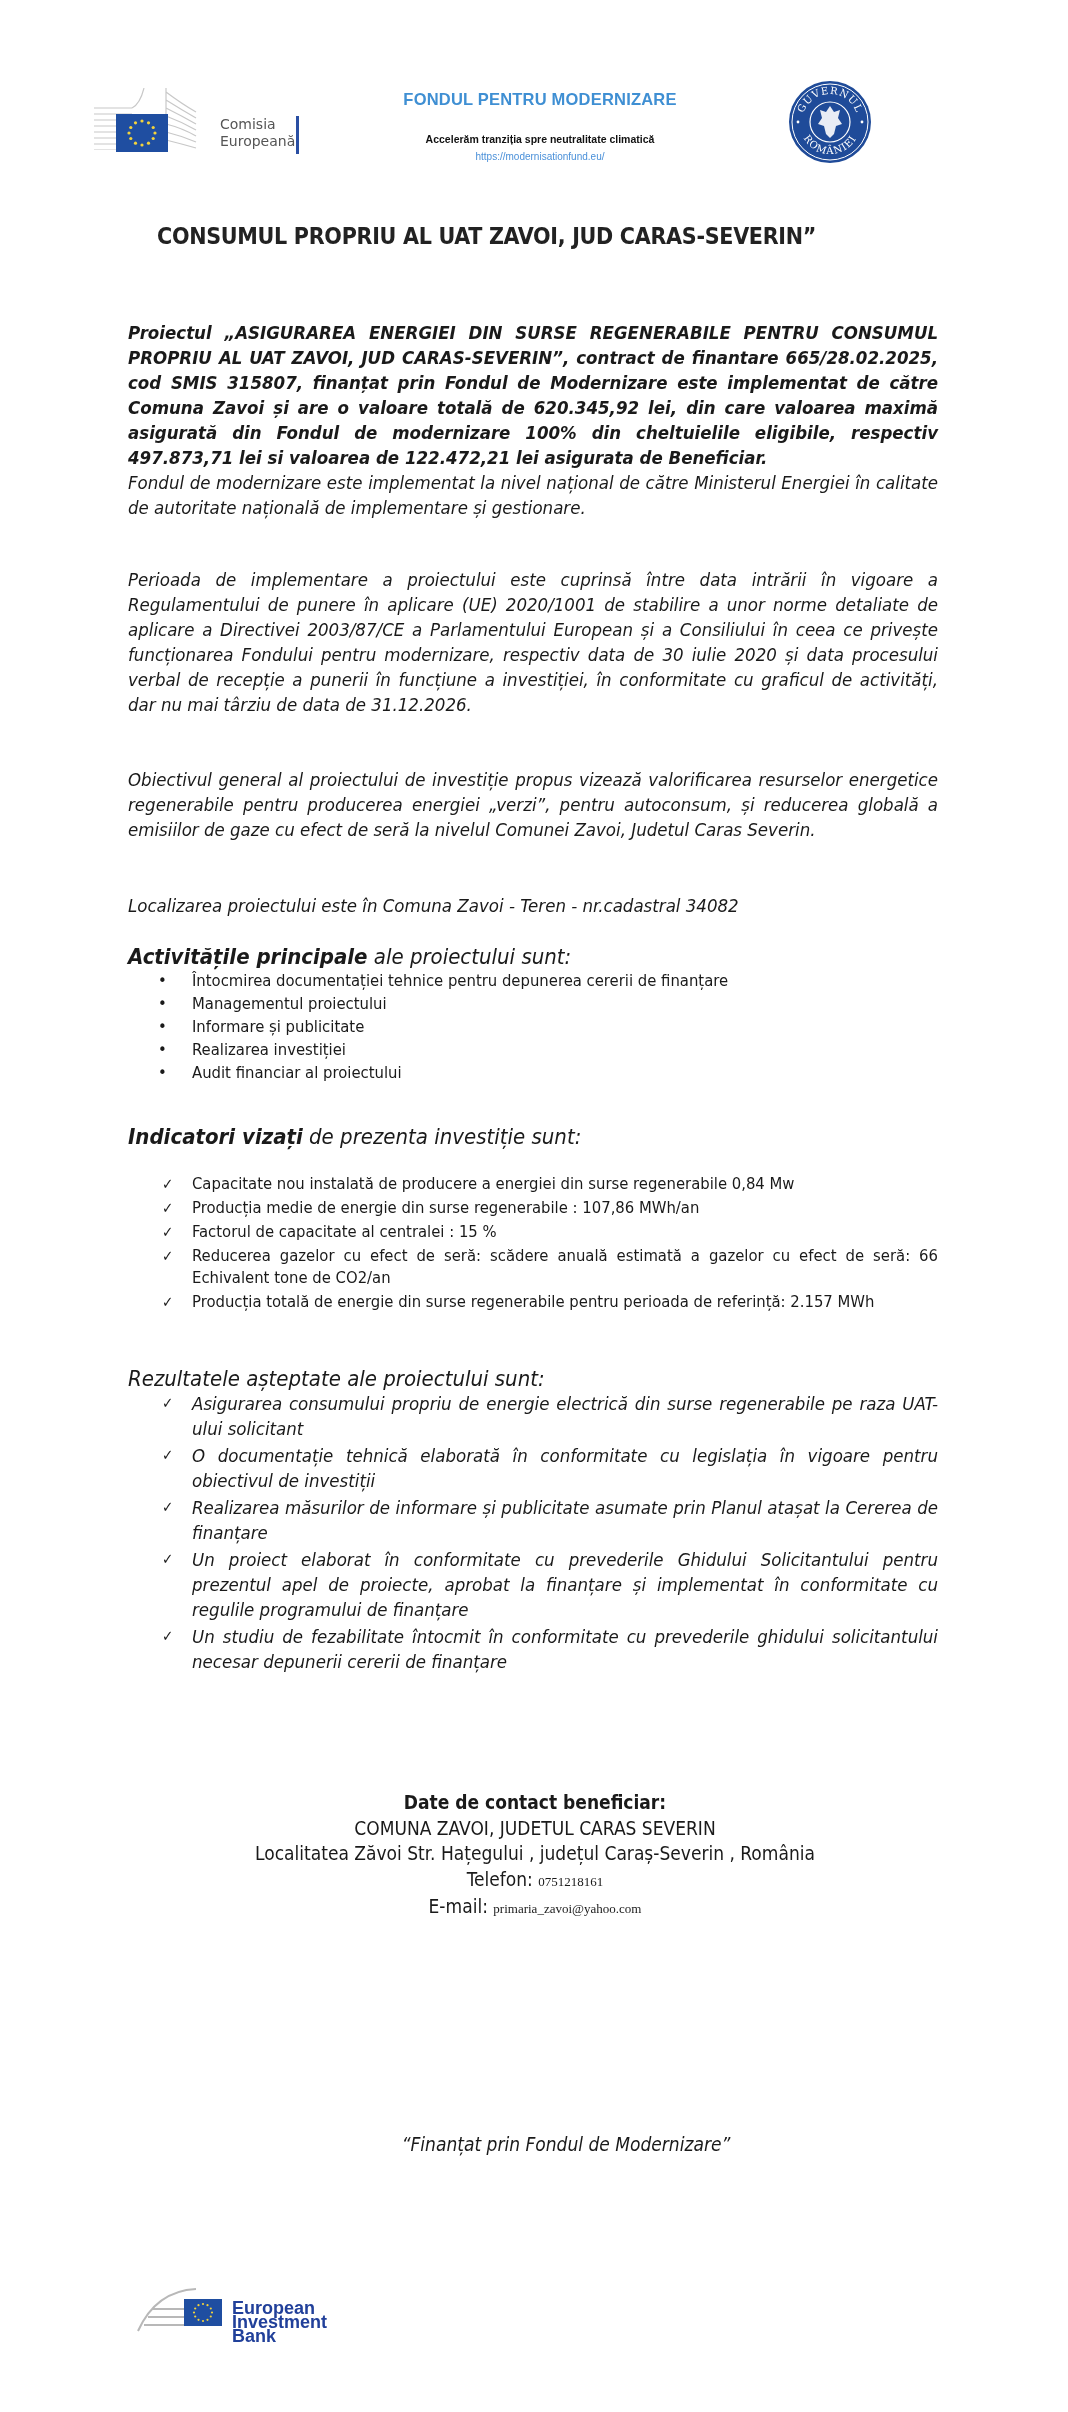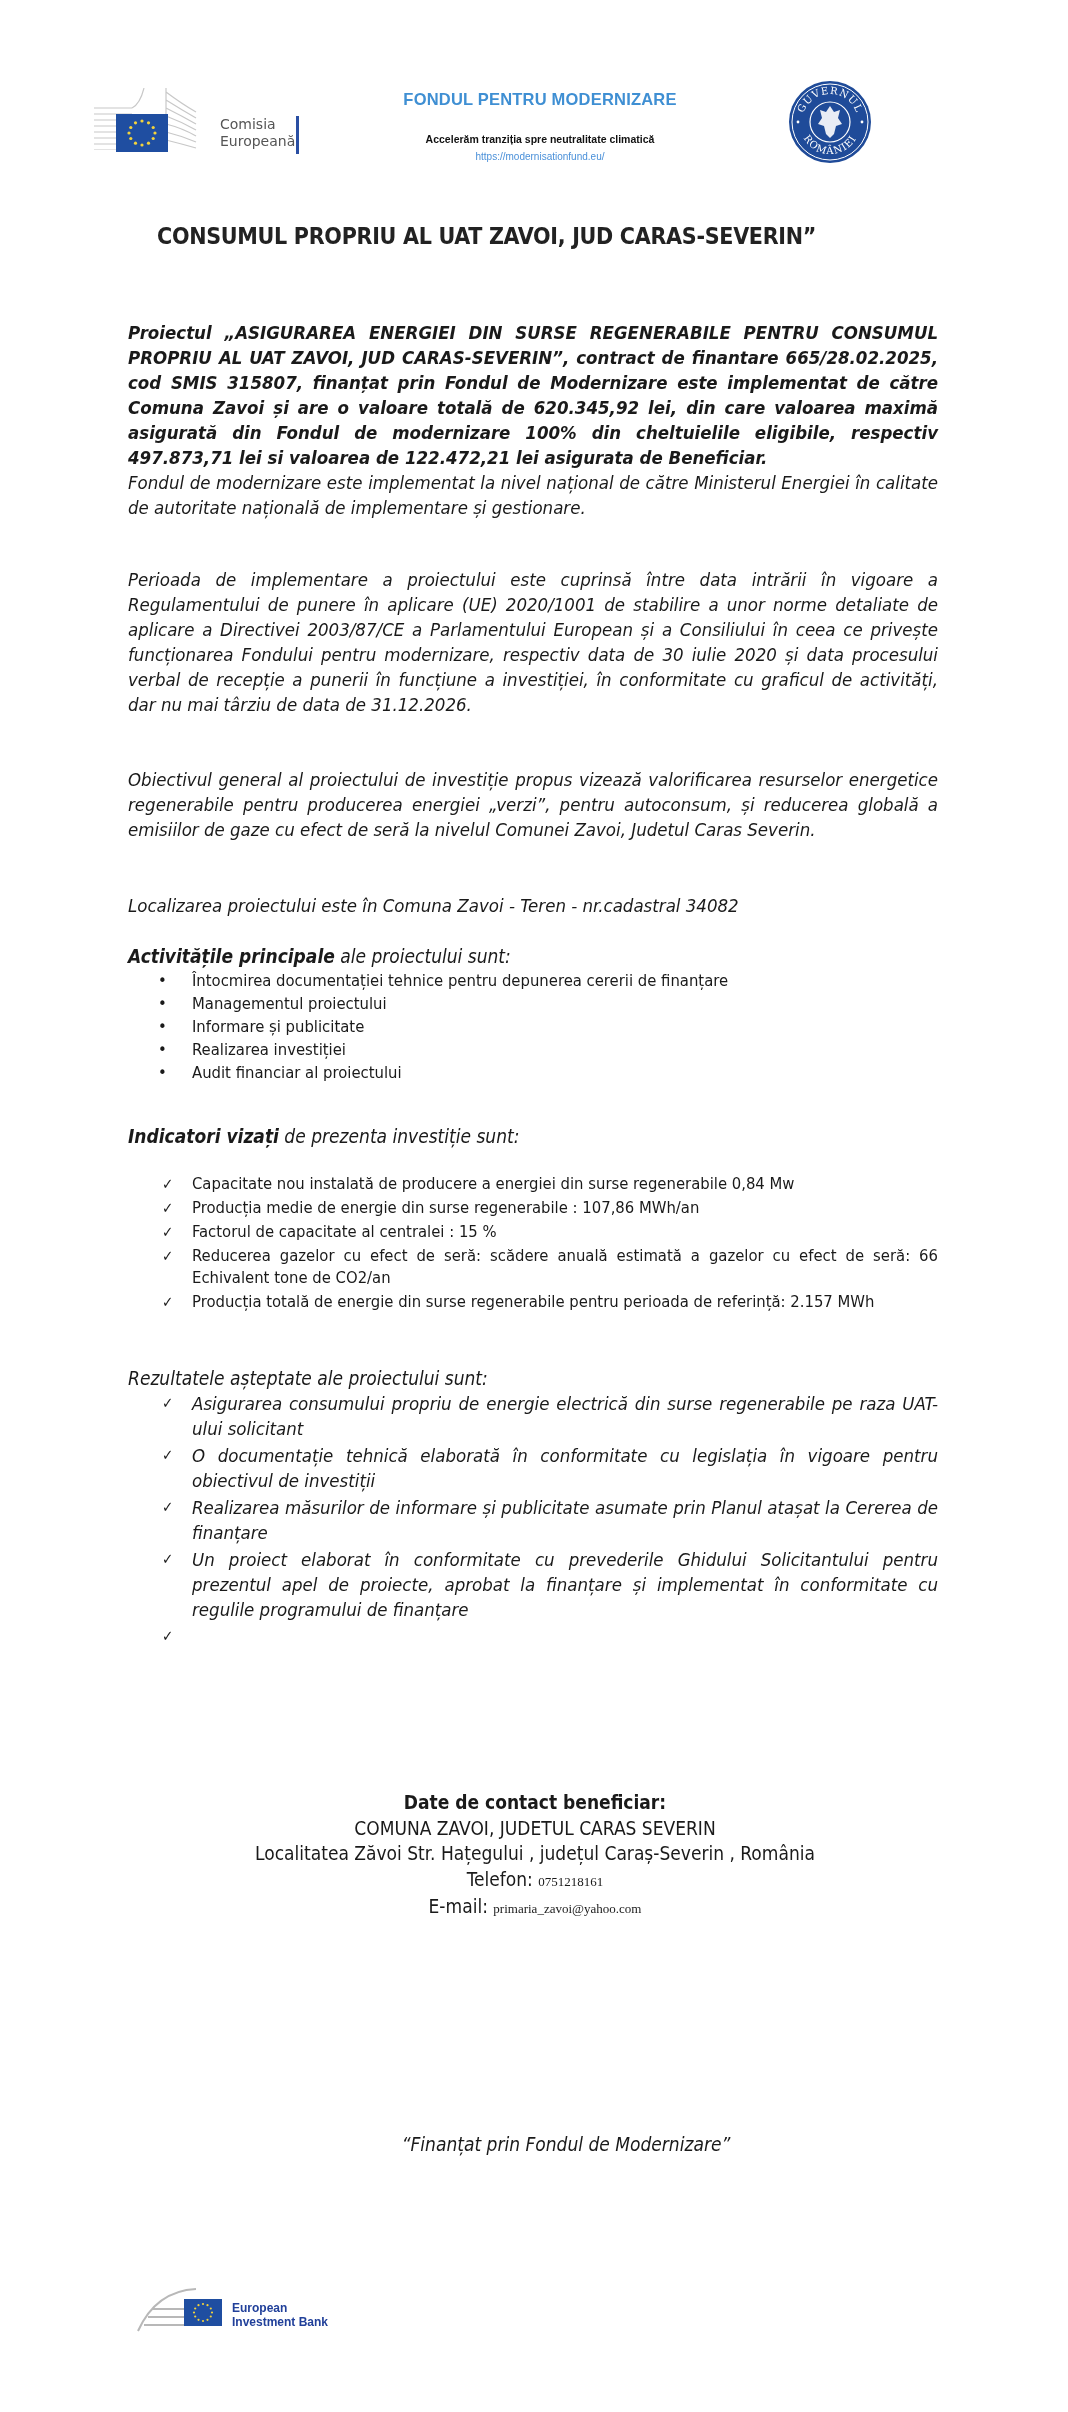--- a/index.html
+++ b/index.html
@@ -32,21 +32,21 @@
   }
 
   
   .para {
     left: 128px; width: 810px; font-size: 18.5px; line-height: 25px;
     text-align: justify; font-style: italic; color: #1a1a1a;
   }
   .para b { font-weight: normal; }
   .bold-it { font-weight: bold; }
 
-  .section-head { font-size: 19px; font-style: italic; }
+  .section-head { font-size: 22px; font-style: italic; }
   .section-head b { font-weight: bold; }
 
   ul.bullets { list-style: none; margin: 0; padding: 0; }
   ul.bullets li { position: relative; padding-left: 64px; font-size: 16.5px; line-height: 23px; font-style: normal; }
   ul.bullets li .dot { position: absolute; left: 30px; top: 0; }
 
   ul.checks { list-style: none; margin: 0; padding: 0; }
   ul.checks li { position: relative; padding-left: 64px; font-size: 16.5px; line-height: 22px; font-style: normal; text-align: justify; margin-bottom: 2px; }
   ul.checks li .tick { position: absolute; left: 34px; top: 0; font-size: 15px; }
 
@@ -54,21 +54,21 @@
 
   
   .contact { left: 120px; width: 830px; top: 1790px; text-align: center; font-size: 19px; line-height: 25.5px; color: #1a1a1a; }
   .contact .heading { font-weight: bold; }
   .serif { font-family: "Liberation Serif", "DejaVu Serif", serif; font-size: 13px; }
 
   .footer-quote { left: 0; width: 1068px; top: 2133px; text-align: center; font-size: 19px; font-style: italic; margin-left: 32px; }
 
   .eib-logo { left: 136px; top: 2287px; width: 220px; height: 50px; }
   .eib-flag { position: absolute; left: 48px; top: 12px; width: 38px; height: 27px; background: #1f4ea1; }
-  .eib-text { position: absolute; left: 96px; top: 14px; font-family: "Liberation Sans", sans-serif; font-size: 12px; line-height: 14px; color: #21409a; font-weight: bold; }
+  .eib-text { position: absolute; left: 96px; top: 14px; font-family: "Liberation Sans", sans-serif; font-size: 18px; line-height: 14px; color: #21409a; font-weight: bold; }
 </style>
 </head>
 <body>
 
 <div class="abs ec-logo">
   <svg class="ec-building" viewBox="0 0 120 62">
     <g stroke="#c8c8c8" stroke-width="1.2" fill="none">
       <path d="M2 20 L40 20 M2 26 L40 26 M2 32 L40 32 M2 38 L40 38 M2 44 L40 44 M2 50 L40 50 M2 56 L40 56 M2 62 L40 62"></path>
       <path d="M40 20 Q 48 16 52 0"></path>
       <path d="M74 0 L74 62 M74 4 Q 90 16 104 24 M74 12 Q 90 22 104 30 M74 20 Q 90 28 104 36 M74 28 Q 90 34 104 42 M74 36 Q 90 40 104 48 M74 44 Q 90 48 104 54 M74 52 Q 90 56 104 60"></path>
@@ -169,21 +169,21 @@
   </ul>
 </div>
 
 <div class="abs para" style="top:1366px;">
   <div class="section-head">Rezultatele așteptate ale proiectului sunt:</div>
   <ul class="checks results">
     <li><span class="tick">✓</span><span>Asigurarea consumului propriu de energie electrică din surse regenerabile pe raza UAT-ului solicitant</span></li>
     <li><span class="tick">✓</span><span>O documentație tehnică elaborată în conformitate cu legislația în vigoare pentru obiectivul de investiții</span></li>
     <li><span class="tick">✓</span><span>Realizarea măsurilor de informare și publicitate asumate prin Planul atașat la Cererea de finanțare</span></li>
     <li><span class="tick">✓</span><span>Un proiect elaborat în conformitate cu prevederile Ghidului Solicitantului pentru prezentul apel de proiecte, aprobat la finanțare și implementat în conformitate cu regulile programului de finanțare</span></li>
-    <li><span class="tick">✓</span></li>
+    <li><span class="tick">✓</span><span>Un studiu de fezabilitate întocmit în conformitate cu prevederile ghidului solicitantului necesar depunerii cererii de finanțare</span></li>
   </ul>
 </div>
 
 <div class="abs contact">
   <div class="heading">Date de contact beneficiar:</div>
   <div>COMUNA ZAVOI, JUDETUL CARAS SEVERIN</div>
   <div>Localitatea Zăvoi  Str. Hațegului ,  județul Caraș-Severin , România</div>
   <div><span>Telefon: </span><span class="serif">0751218161</span></div>
   <div><span>E-mail: </span><span class="serif">primaria_zavoi@yahoo.com</span></div>
 </div>

